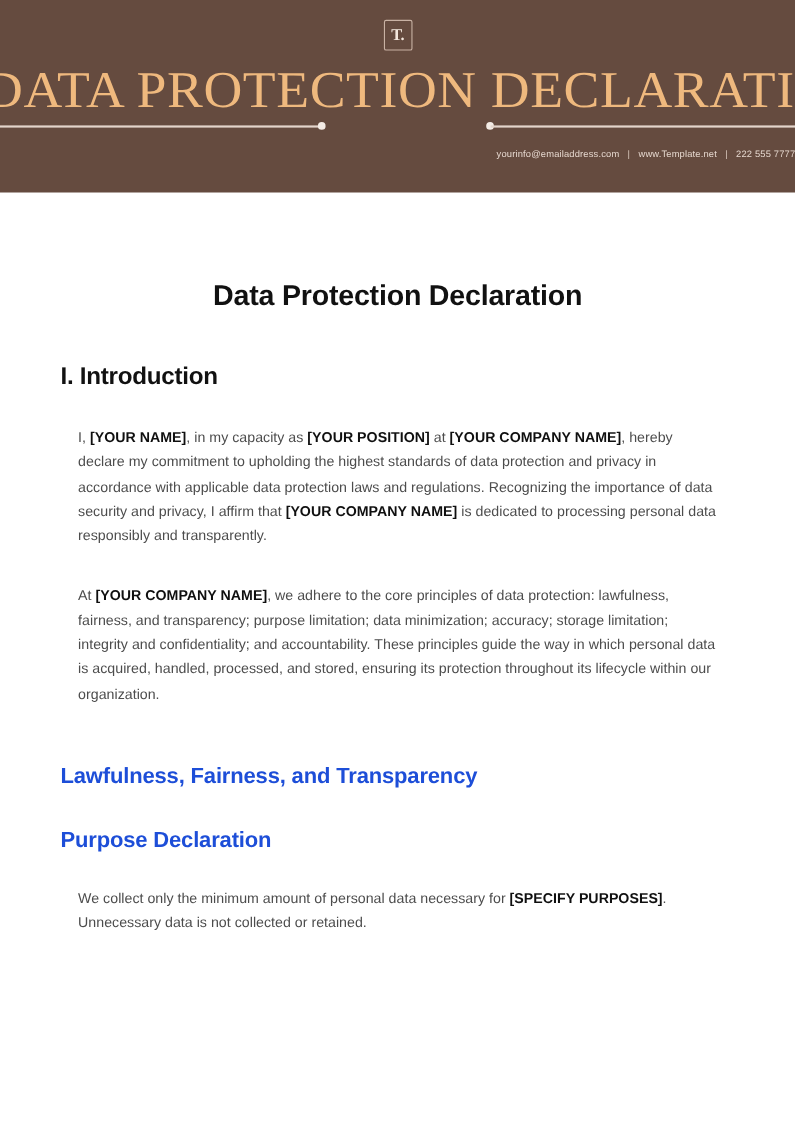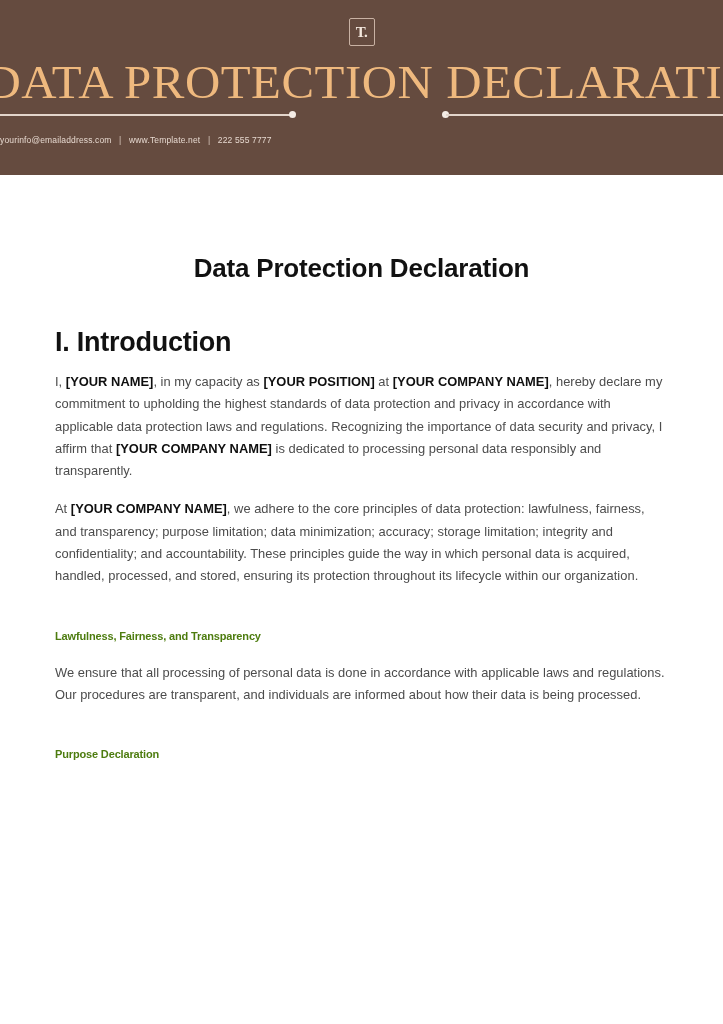--- a/index.html
+++ b/index.html
@@ -104,21 +104,21 @@
     background: #f4ece6;
   }
   .rule-dot.left-dot  { left: 289px; }
   .rule-dot.right-dot { left: 442px; }
 
   .contact-line {
     position: absolute;
     top: 134px;
     left: 0;
     width: 723px;
-    text-align: left;
+    text-align: right;
     font-size: 8.5px;
     line-height: 12px;
     letter-spacing: 0.15px;
     color: #e6d8cf;
     white-space: nowrap;
   }
   .contact-sep {
     padding: 0 5px;
     color: #d9c8bd;
   }
@@ -142,39 +142,39 @@
     letter-spacing: -0.2px;
   }
 
   .section {
     margin-top: 0;
   }
 
   h2.section-heading {
     margin: 0;
     padding-top: 45px;
-    font-size: 27px;
+    font-size: 22px;
     line-height: 26px;
     font-weight: bold;
     color: #111111;
     letter-spacing: -0.25px;
   }
 
   h3.sub-heading {
     margin: 0;
     padding-top: 38px;
-    font-size: 11px;
+    font-size: 20px;
     line-height: 20px;
     font-weight: bold;
-    color: #4d7c0f;
+    color: #1d4ed8;
     letter-spacing: -0.15px;
   }
 
   p.body-text {
-    margin: 0;
+    margin: 16px;
     padding-top: 16px;
     font-size: 12.9px;
     line-height: 22.3px;
     color: #4c4c4c;
     letter-spacing: 0.02px;
   }
 
   p.body-text b {
     color: #0f0f0f;
     font-weight: bold;
@@ -219,25 +219,25 @@
     <div class="section">
       <h2 class="section-heading">I. Introduction</h2>
       <p class="body-text"><span>I, </span><b>[YOUR NAME]</b><span>, in my capacity as </span><b>[YOUR POSITION]</b><span> at </span><b>[YOUR COMPANY NAME]</b><span>, hereby declare my commitment to upholding the highest standards of data protection and privacy in accordance with applicable data protection laws and regulations. Recognizing the importance of data security and privacy, I affirm that </span><b>[YOUR COMPANY NAME]</b><span> is dedicated to processing personal data responsibly and transparently.</span></p>
     </div>
 
     <div class="section">
       <p class="body-text"><span>At </span><b>[YOUR COMPANY NAME]</b><span>, we adhere to the core principles of data protection: lawfulness, fairness, and transparency; purpose limitation; data minimization; accuracy; storage limitation; integrity and confidentiality; and accountability. These principles guide the way in which personal data is acquired, handled, processed, and stored, ensuring its protection throughout its lifecycle within our organization.</span></p>
 
       <div class="subsection">
         <h3 class="sub-heading">Lawfulness, Fairness, and Transparency</h3>
-        <p class="body-text"><span>We ensure that all processing of personal data is done in accordance with applicable laws and regulations. Our procedures are transparent, and individuals are informed about how their data is being processed.</span></p>
       </div>
 
       <div class="subsection">
         <h3 class="sub-heading">Purpose Declaration</h3>
       </div>
 
       <div class="subsection">
+        <p class="body-text"><span>We collect only the minimum amount of personal data necessary for </span><b>[SPECIFY PURPOSES]</b><span>. Unnecessary data is not collected or retained.</span></p>
       </div>
     </div>
 
   </div>
 </div>
 
 </body></html>

